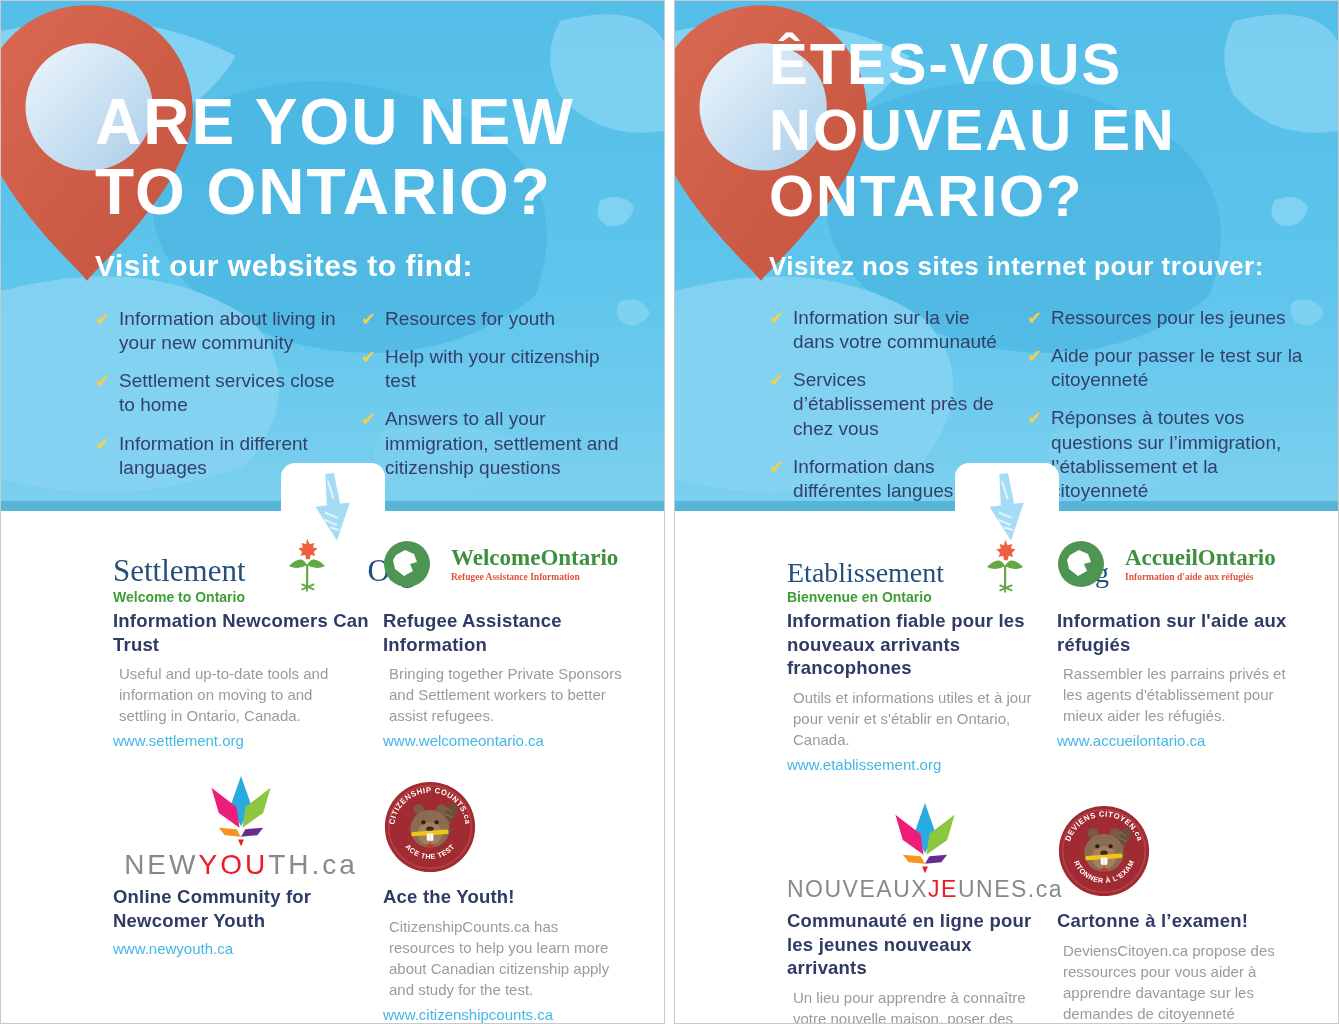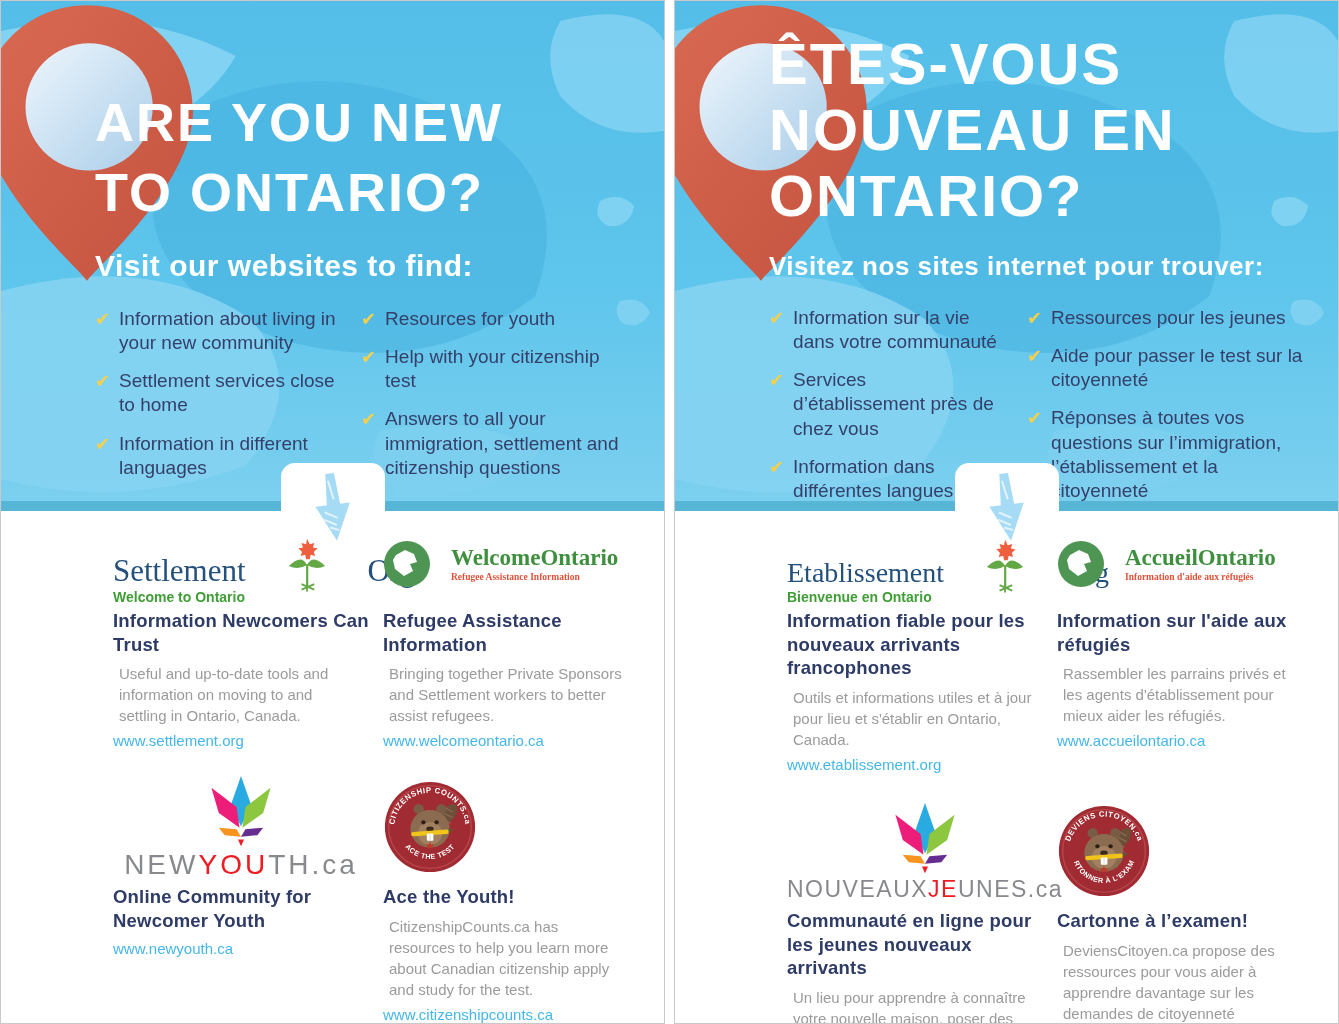--- a/index.html
+++ b/index.html
@@ -4,21 +4,21 @@
 <style>
   html,body{margin:0;padding:0;background:#fff;}
   body{width:1339px;height:1024px;font-family:"Liberation Sans",sans-serif;display:flex;gap:9px;}
   .poster{position:relative;flex:1;border:1px solid #c9c9c9;background:#fff;display:flex;flex-direction:column;overflow:hidden;box-sizing:border-box;}
   
   .hero{position:relative;height:510px;background:linear-gradient(180deg,#54bee8 0%,#5ec5ec 55%,#7dd0ef 100%);overflow:hidden;flex:0 0 auto;}
   .hero::after{content:"";position:absolute;left:0;right:0;bottom:0;height:10px;background:#57b5d6;z-index:1;}
   .map-svg{position:absolute;inset:0;width:100%;height:100%;z-index:0;}
   .pin-svg{position:absolute;left:-20px;top:4px;width:212px;height:276px;z-index:1;}
   .hero-content{position:relative;z-index:2;padding:0 28px 0 94px;}
-  .title{color:#fff;font-weight:bold;font-size:54px;line-height:70px;letter-spacing:2px;}
+  .title{color:#fff;font-weight:bold;font-size:64px;line-height:70px;letter-spacing:2px;}
   .poster.fr .title{line-height:66px;font-size:58px;}
   .title-en{margin-top:86px;}
   .title-fr{margin-top:30px;}
   .subtitle{color:#fff;font-weight:bold;font-size:30px;margin-top:22px;letter-spacing:.5px;}
   .poster.fr .subtitle{font-size:26px;}
   .cols{display:flex;margin-top:24px;gap:24px;}
   .col{display:flex;flex-direction:column;gap:14px;}
   .col1{width:242px;}
   .col2{width:268px;}
   .poster.fr .col1{width:248px;}
@@ -323,21 +323,21 @@
               <path d="M42 32 Q28 18 22 31 Q32 37 42 32Z" fill="#63a844"></path>
               <rect x="21" y="30" width="2.4" height="24" fill="#63a844"></rect>
               <path d="M16 58 L30 52 M16 52 L30 58 M22 50 V60" stroke="#63a844" stroke-width="2"></path>
             </svg>
             <span class="nm">Org</span>
           </div>
           <div class="set-tag">Bienvenue en Ontario</div>
         </div>
       </div>
       <h3>Information fiable pour les nouveaux arrivants francophones</h3>
-      <p>Outils et informations utiles et à jour pour lieu et s'établir en Ontario, Canada.</p>
+      <p>Outils et informations utiles et à jour pour venir et s'établir en Ontario, Canada.</p>
       <a class="weblink">www.etablissement.org</a>
     </div>
 
     <div class="card">
       <div class="logoA">
         <div class="wo-logo">
           <svg class="wo-circle" viewBox="0 0 48 48">
             <circle cx="24" cy="24" r="23" fill="#4e9553"></circle>
             <path d="M13 15 L22 10 L31 14 L34 22 L27 24 L30 31 L21 36 L12 29 L10 20 Z" fill="#fff"></path>
           </svg>

